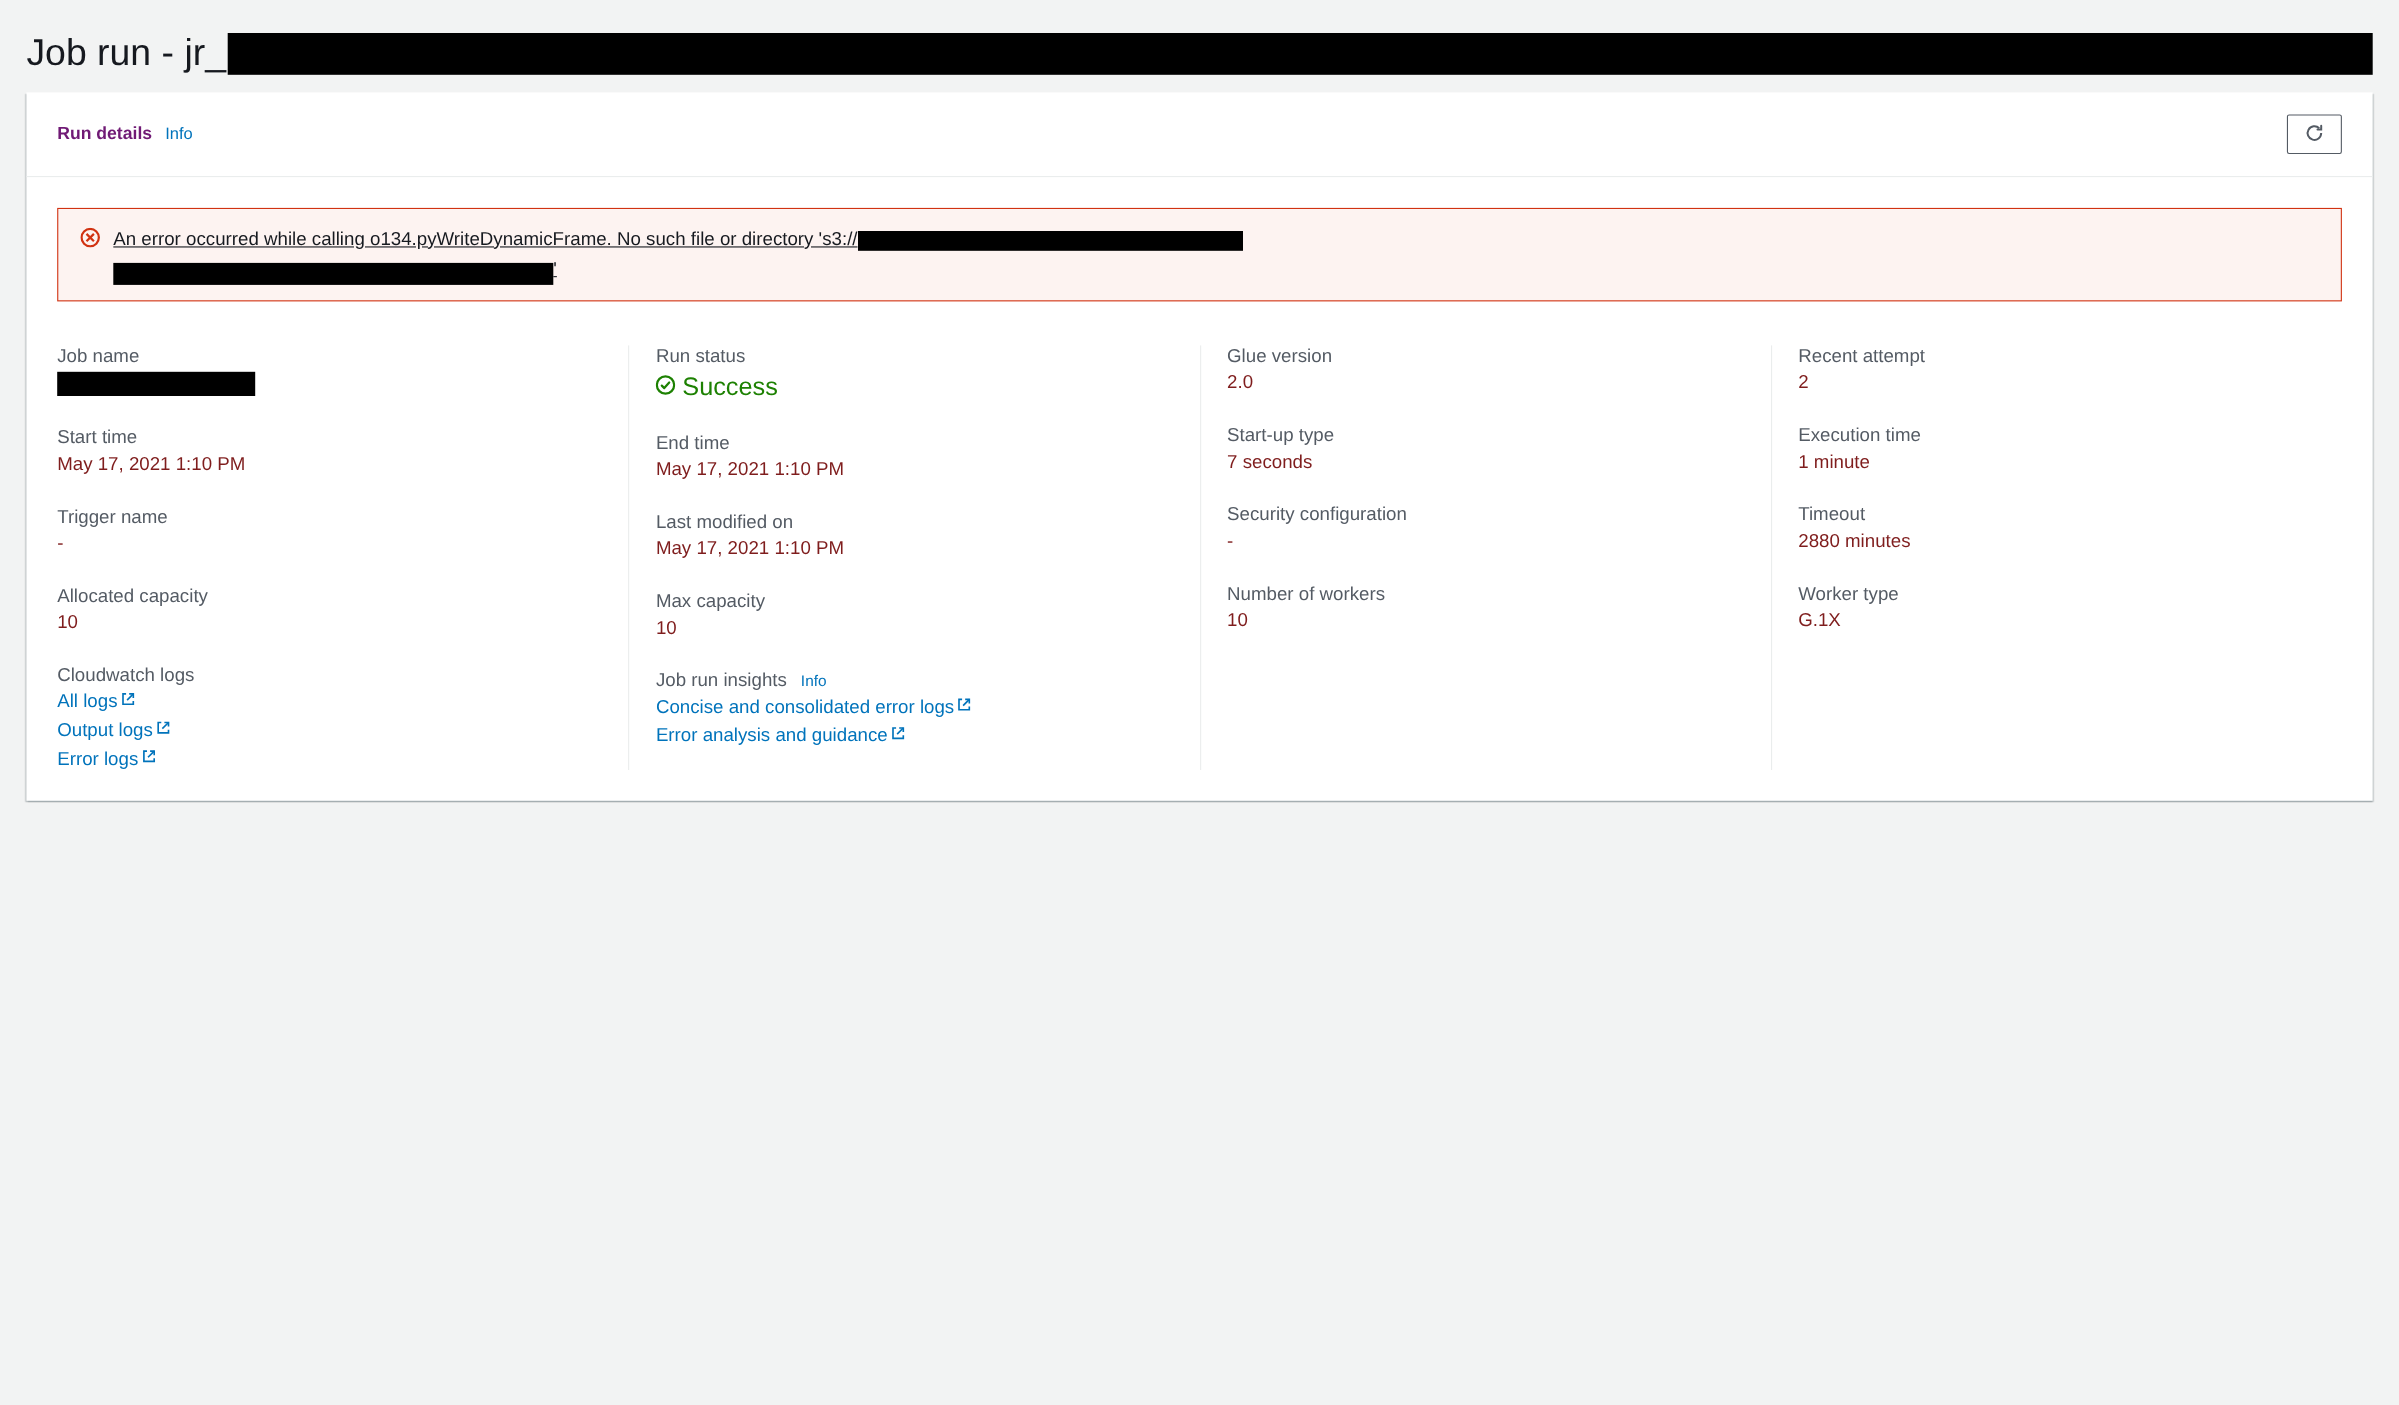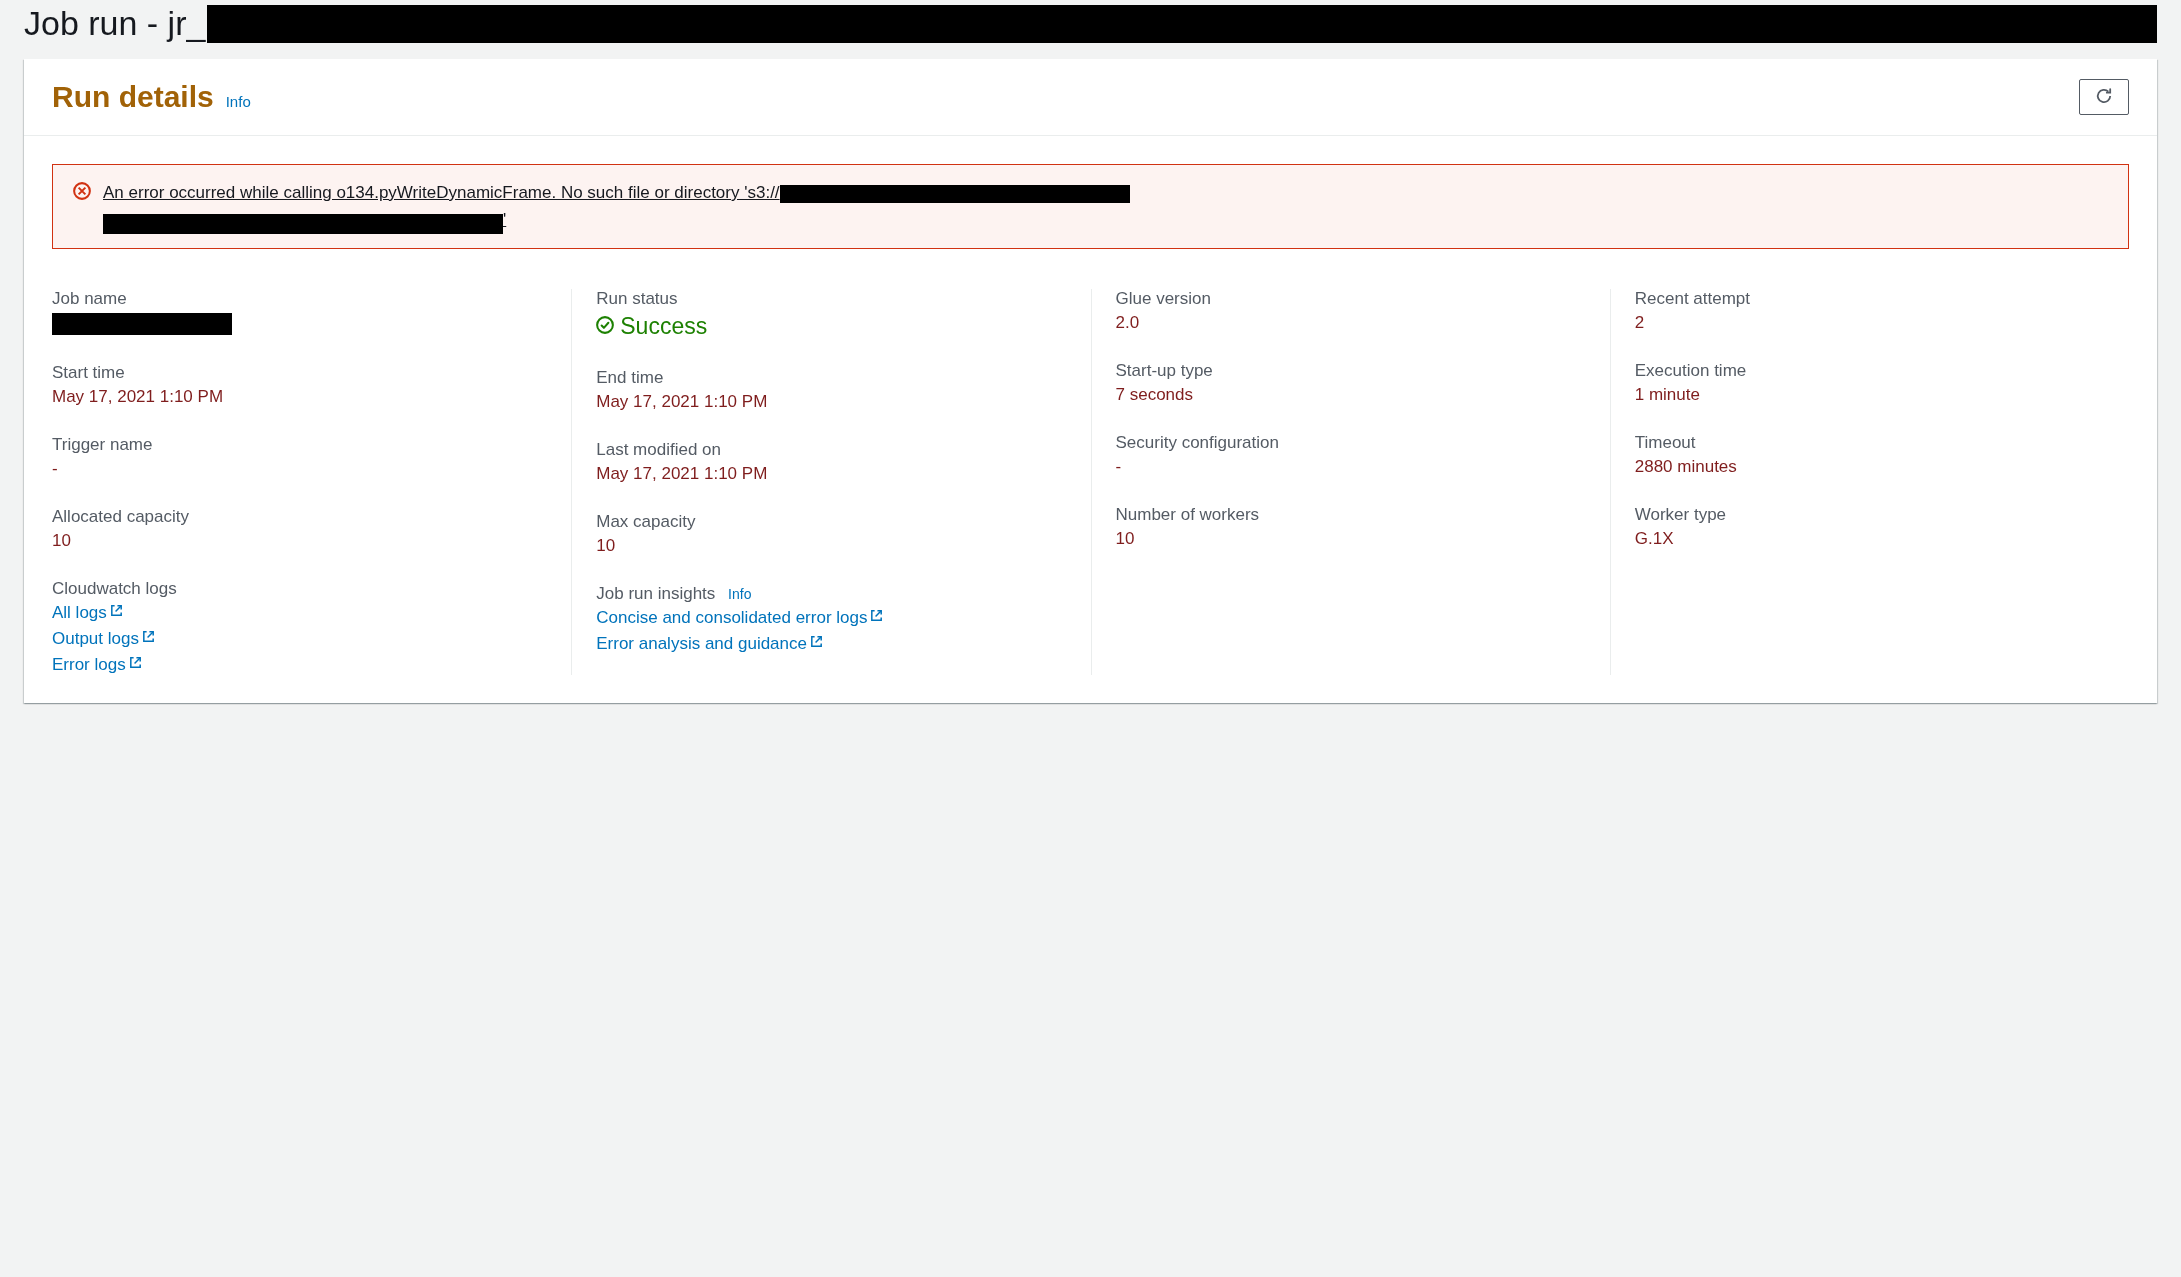--- a/index.html
+++ b/index.html
@@ -4,20 +4,21 @@
   <style>
     * { box-sizing: border-box; margin: 0; padding: 0; }
     body {
       font-family: "Amazon Ember", "Helvetica Neue", Helvetica, Arial, sans-serif;
       background: #f2f3f3;
       color: #16191f;
       font-size: 14px;
     }
     .page {
       padding: 0;
+      margin-top: 25px;
     }
     .page-title-row {
       padding: 4px 24px 16px 24px;
       display: flex;
       align-items: center;
     }
     .page-title {
       font-size: 34px;
       font-weight: 400;
       color: #16191f;
@@ -42,23 +43,23 @@
       display: flex;
       align-items: center;
       justify-content: space-between;
     }
     .panel-header-left {
       display: flex;
       align-items: baseline;
       gap: 12px;
     }
     .panel-header-title {
-      font-size: 30px;
+      font-size: 16px;
       font-weight: 700;
-      color: #a16207;
+      color: #701a75;
     }
     .info-link {
       color: #0073bb;
       font-size: 15px;
       font-weight: 400;
       cursor: pointer;
       text-decoration: none;
     }
     .info-link-sm {
       color: #0073bb;

